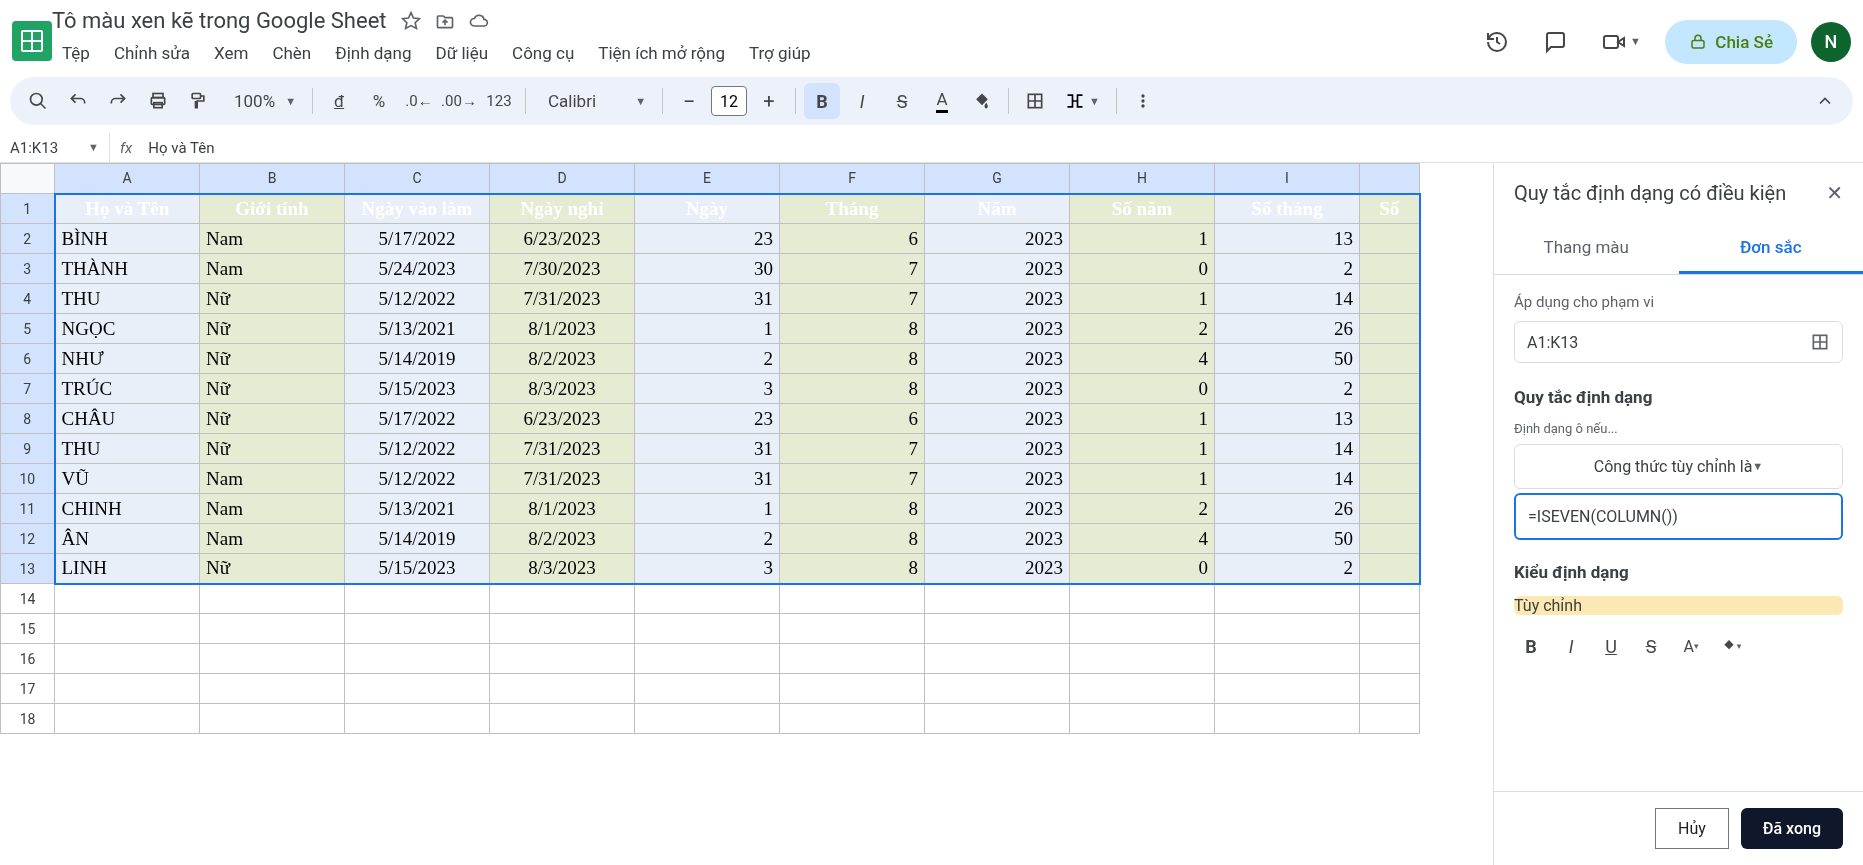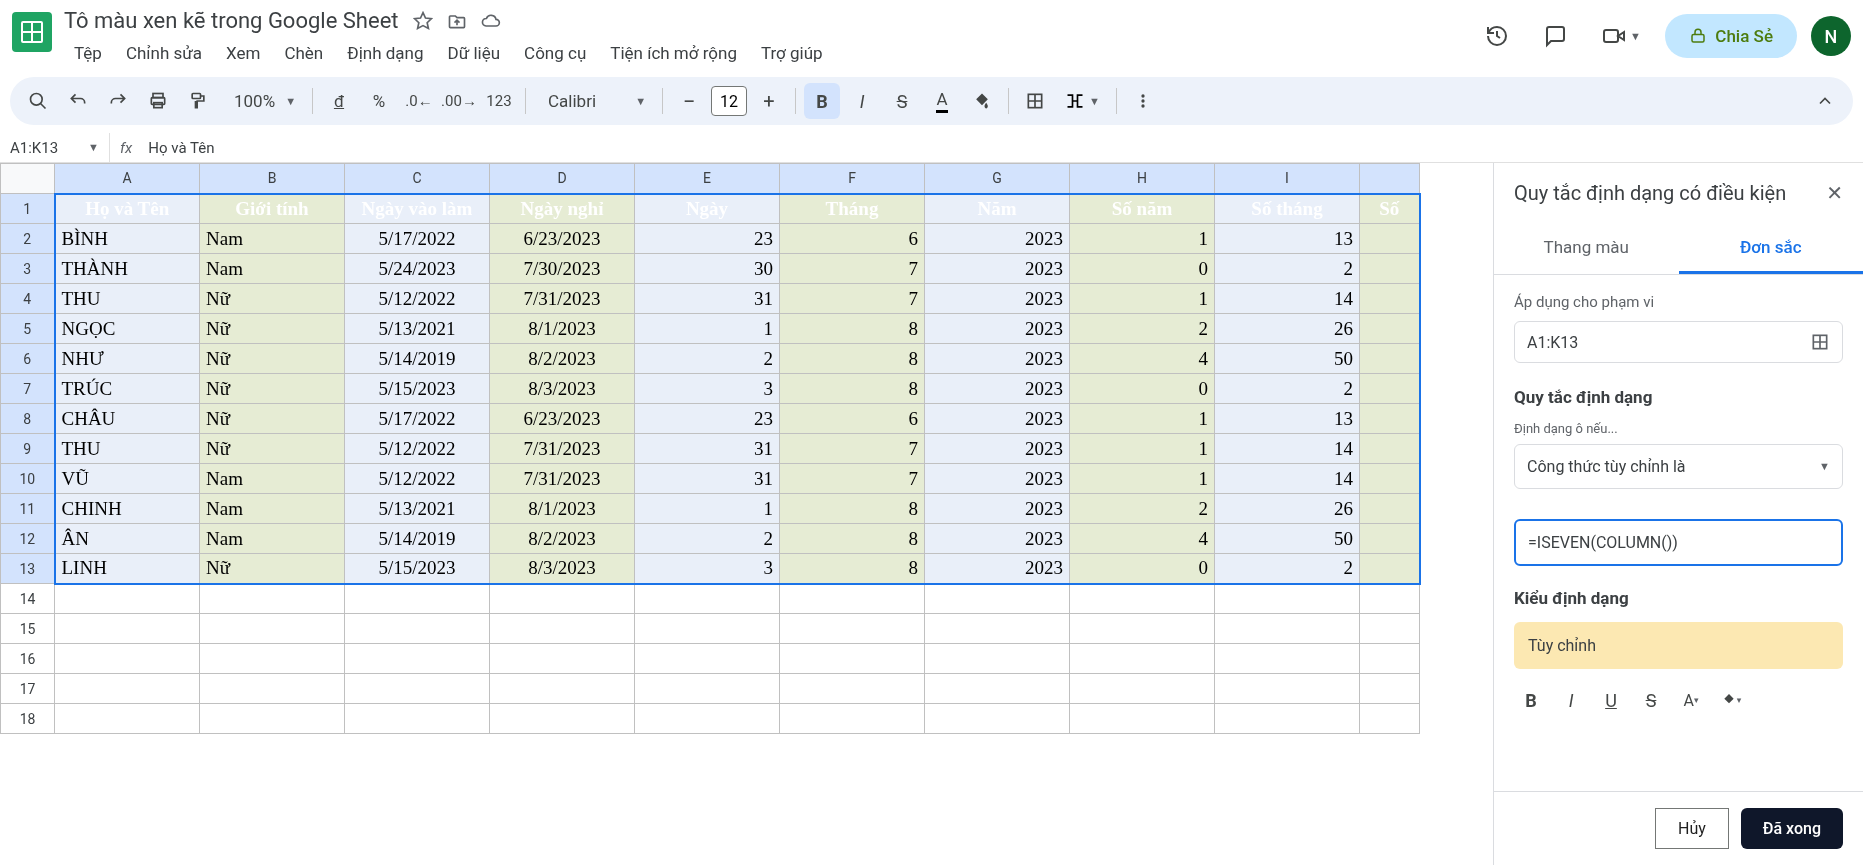--- a/index.html
+++ b/index.html
@@ -1,18 +1,18 @@
 <!DOCTYPE html>
 <html><head>
 <meta charset="utf-8">
 <style>
 *{box-sizing:border-box;margin:0;padding:0;font-family:"Google Sans",Roboto,Arial,sans-serif}
 body{background:#fff;overflow:hidden;width:1863px;height:865px}
 .app{display:flex;flex-direction:column;height:100%}
-.header{display:flex;align-items:flex-start;padding:8px 12px 0 12px;gap:12px}
+.header{display:flex;align-items:center;padding:8px 12px 0 12px;gap:0}
 .logo{width:40px;height:40px;background:#1fa463;border-radius:4px;display:flex;align-items:center;justify-content:center;margin-top:4px}
 .logo-inner{width:22px;height:22px;border:2px solid #fff;border-radius:2px;position:relative}
 .logo-inner::before,.logo-inner::after{content:"";position:absolute;background:#fff}
 .logo-inner::before{left:0;right:0;top:50%;height:2px;transform:translateY(-50%)}
 .logo-inner::after{top:0;bottom:0;left:50%;width:2px;transform:translateX(-50%)}
 .title-area{flex:1}
 .title-row{display:flex;align-items:center;gap:14px}
 .doc-title{font-size:22px;color:#3c4043;font-weight:400}
 .title-icon{color:#5f6368;cursor:pointer;width:20px;height:20px;display:flex;align-items:center;justify-content:center}
 .menubar{display:flex;gap:4px;margin-top:4px}
@@ -60,23 +60,23 @@
 .panel-tabs{display:flex;border-bottom:1px solid #dadce0}
 .panel-tab{flex:1;text-align:center;padding:14px 0;font-size:17px;color:#5f6368;cursor:pointer;border-bottom:3px solid transparent}
 .panel-tab.active{color:#1a73e8;border-bottom-color:#1a73e8;font-weight:500}
 .panel-body{padding:18px 20px;flex:1;overflow:auto}
 .panel-label{font-size:15px;color:#5f6368;margin-bottom:10px}
 .range-input{display:flex;align-items:center;border:1px solid #dadce0;border-radius:6px;padding:10px 12px;margin-bottom:24px}
 .range-input span{flex:1;font-size:16px;color:#3c4043}
 .grid-icon{color:#5f6368}
 .section-title{font-size:17px;color:#3c4043;margin-bottom:14px;font-weight:700}
 .sub-label{font-size:13px;color:#5f6368;margin-bottom:8px}
-.select-box{border:1px solid #dadce0;border-radius:6px;padding:12px;display:flex;align-items:center;justify-content:space-between;margin-bottom:30px;cursor:pointer;font-size:16px;color:#3c4043}
+.select-box{border:1px solid #dadce0;border-radius:6px;padding:12px;display:flex;align-items:center;justify-content:center;margin-bottom:4px;cursor:pointer;font-size:16px;color:#3c4043}
 .formula-input{border:2px solid #1a73e8;border-radius:6px;padding:12px;width:100%;font-size:16px;margin-bottom:22px;color:#3c4043;font-family:inherit}
-.style-preview{background:#fce8b2;border-radius:6px;padding:14px;font-size:16px;color:#3c4043;margin-bottom:12px}
+.style-preview{background:#fce8b2;border-radius:6px;font-size:16px;color:#3c4043;margin-bottom:12px}
 .style-toolbar{display:flex;gap:14px;align-items:center;padding:6px 4px}
 .style-btn{width:26px;height:26px;display:flex;align-items:center;justify-content:center;cursor:pointer;color:#444746;font-size:18px}
 .panel-footer{display:flex;justify-content:flex-end;gap:12px;padding:16px 20px;border-top:1px solid #dadce0}
 .btn-cancel{padding:10px 22px;border:1px solid #747775;border-radius:0;background:#fff;cursor:pointer;font-size:16px;color:#1f1f1f}
 .btn-done{padding:10px 22px;border:none;border-radius:6px;background:#0f172a;color:#fff;cursor:pointer;font-size:16px;font-weight:500}
 .arrow{font-size:11px;color:#5f6368}
 .color-under{border-bottom:3px solid #000;padding-bottom:1px}
 </style>
 </head>
 <body>

